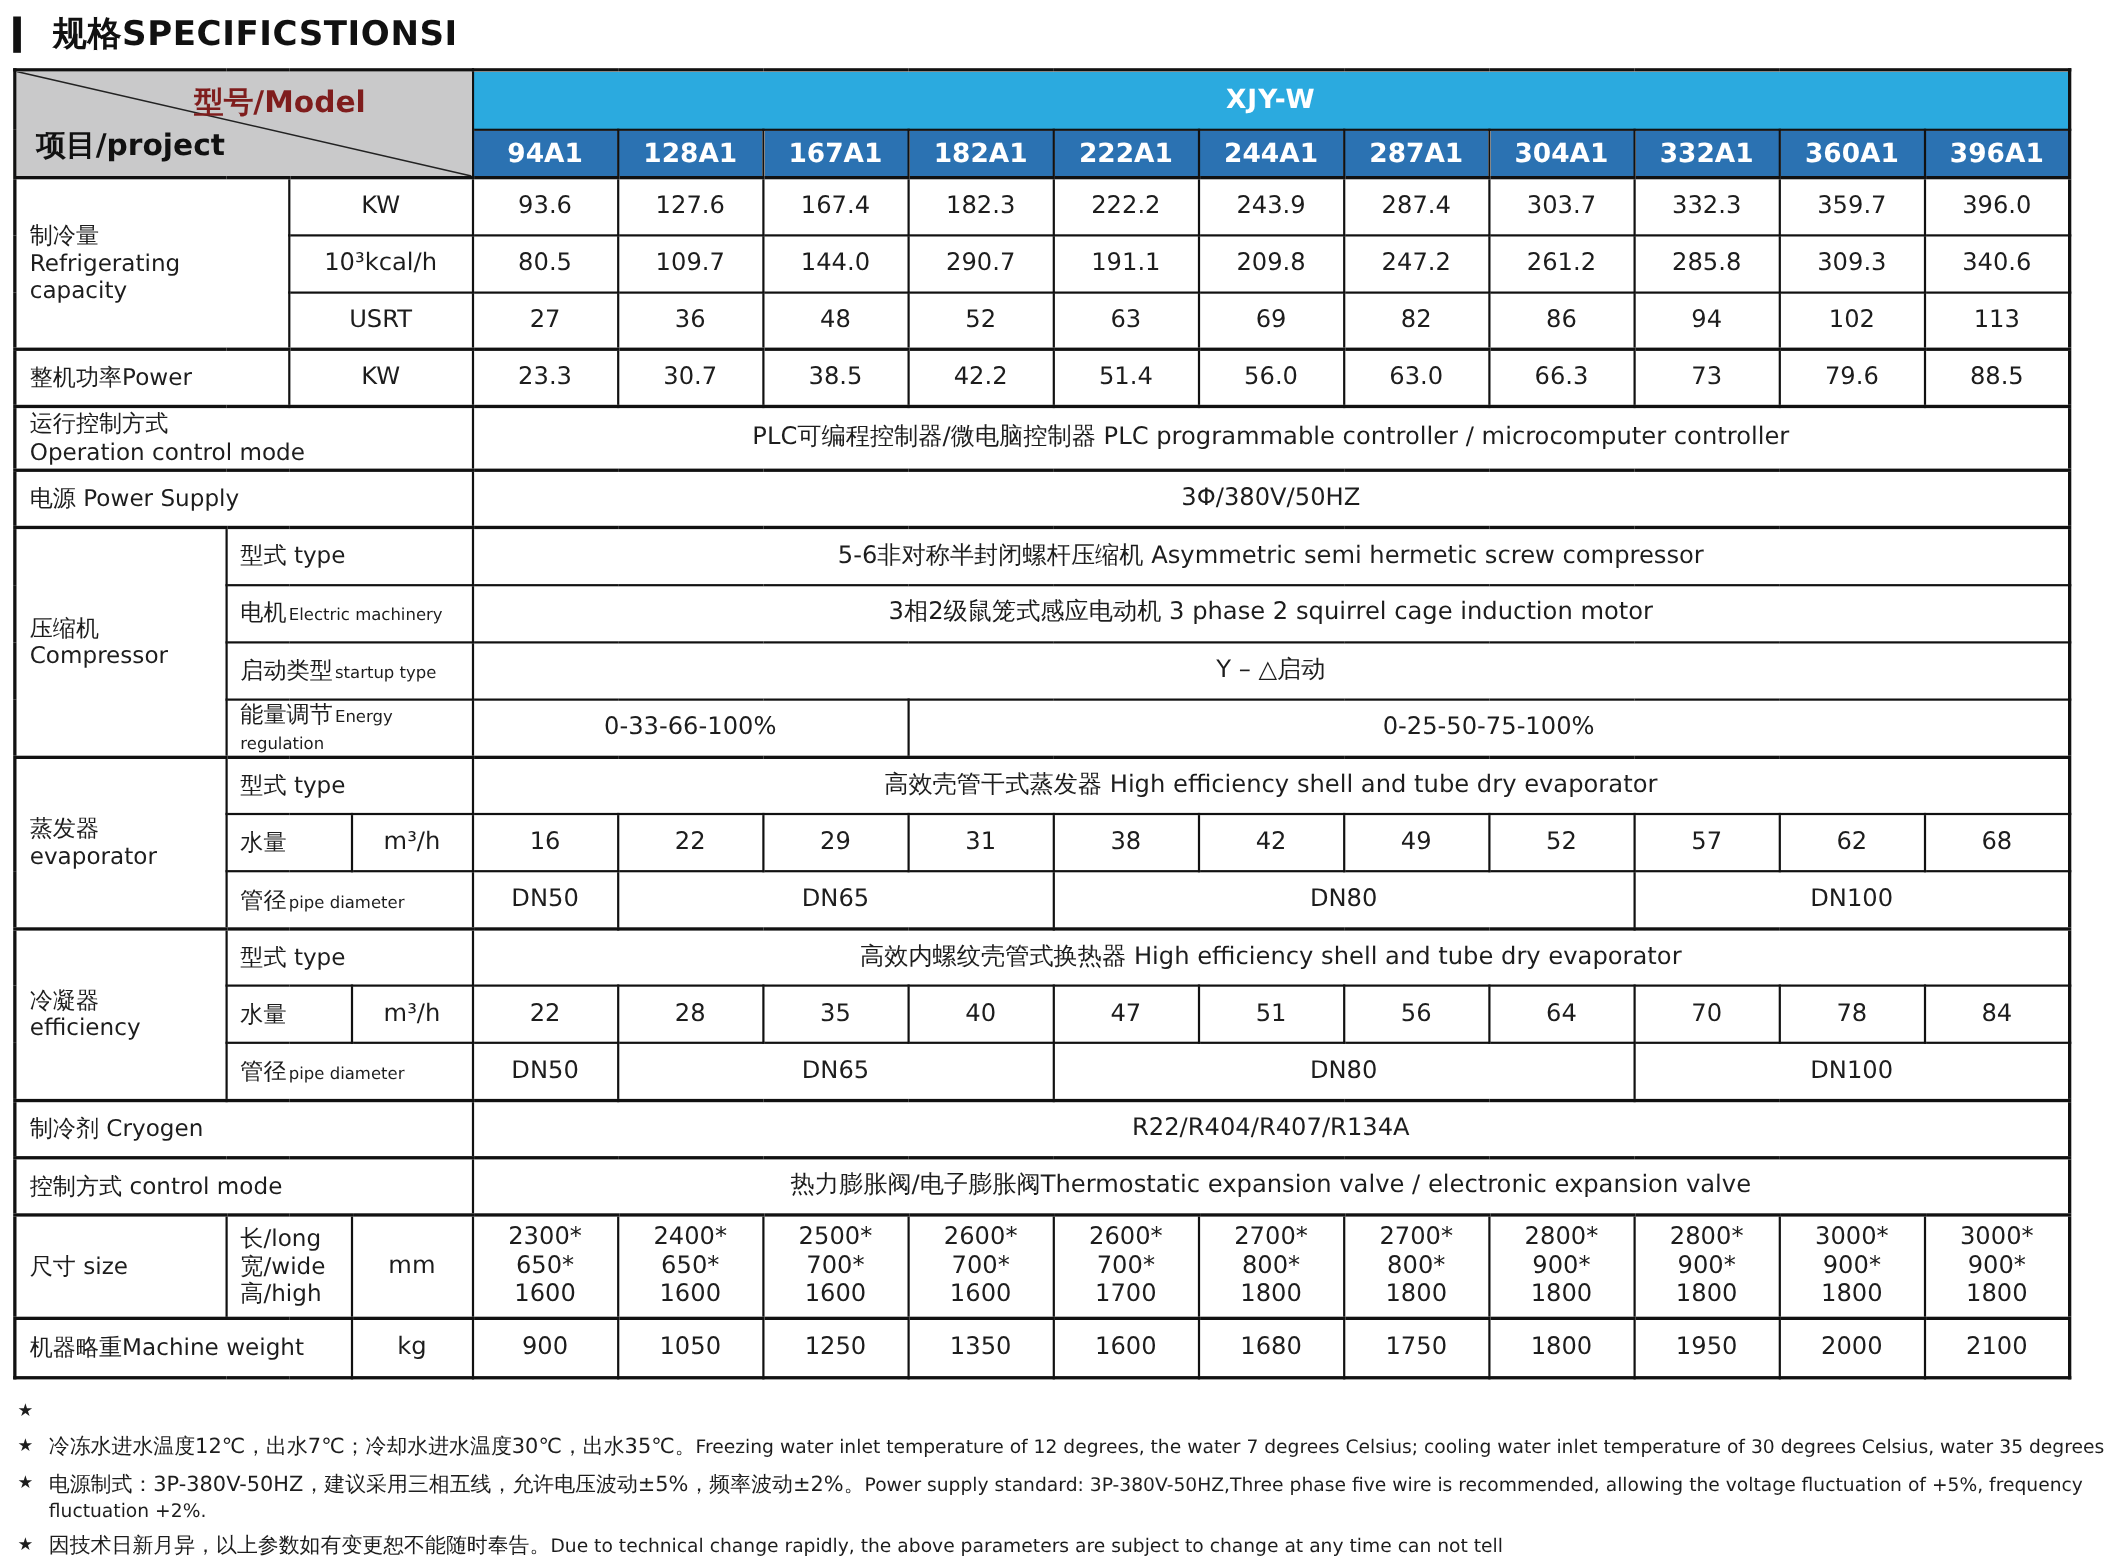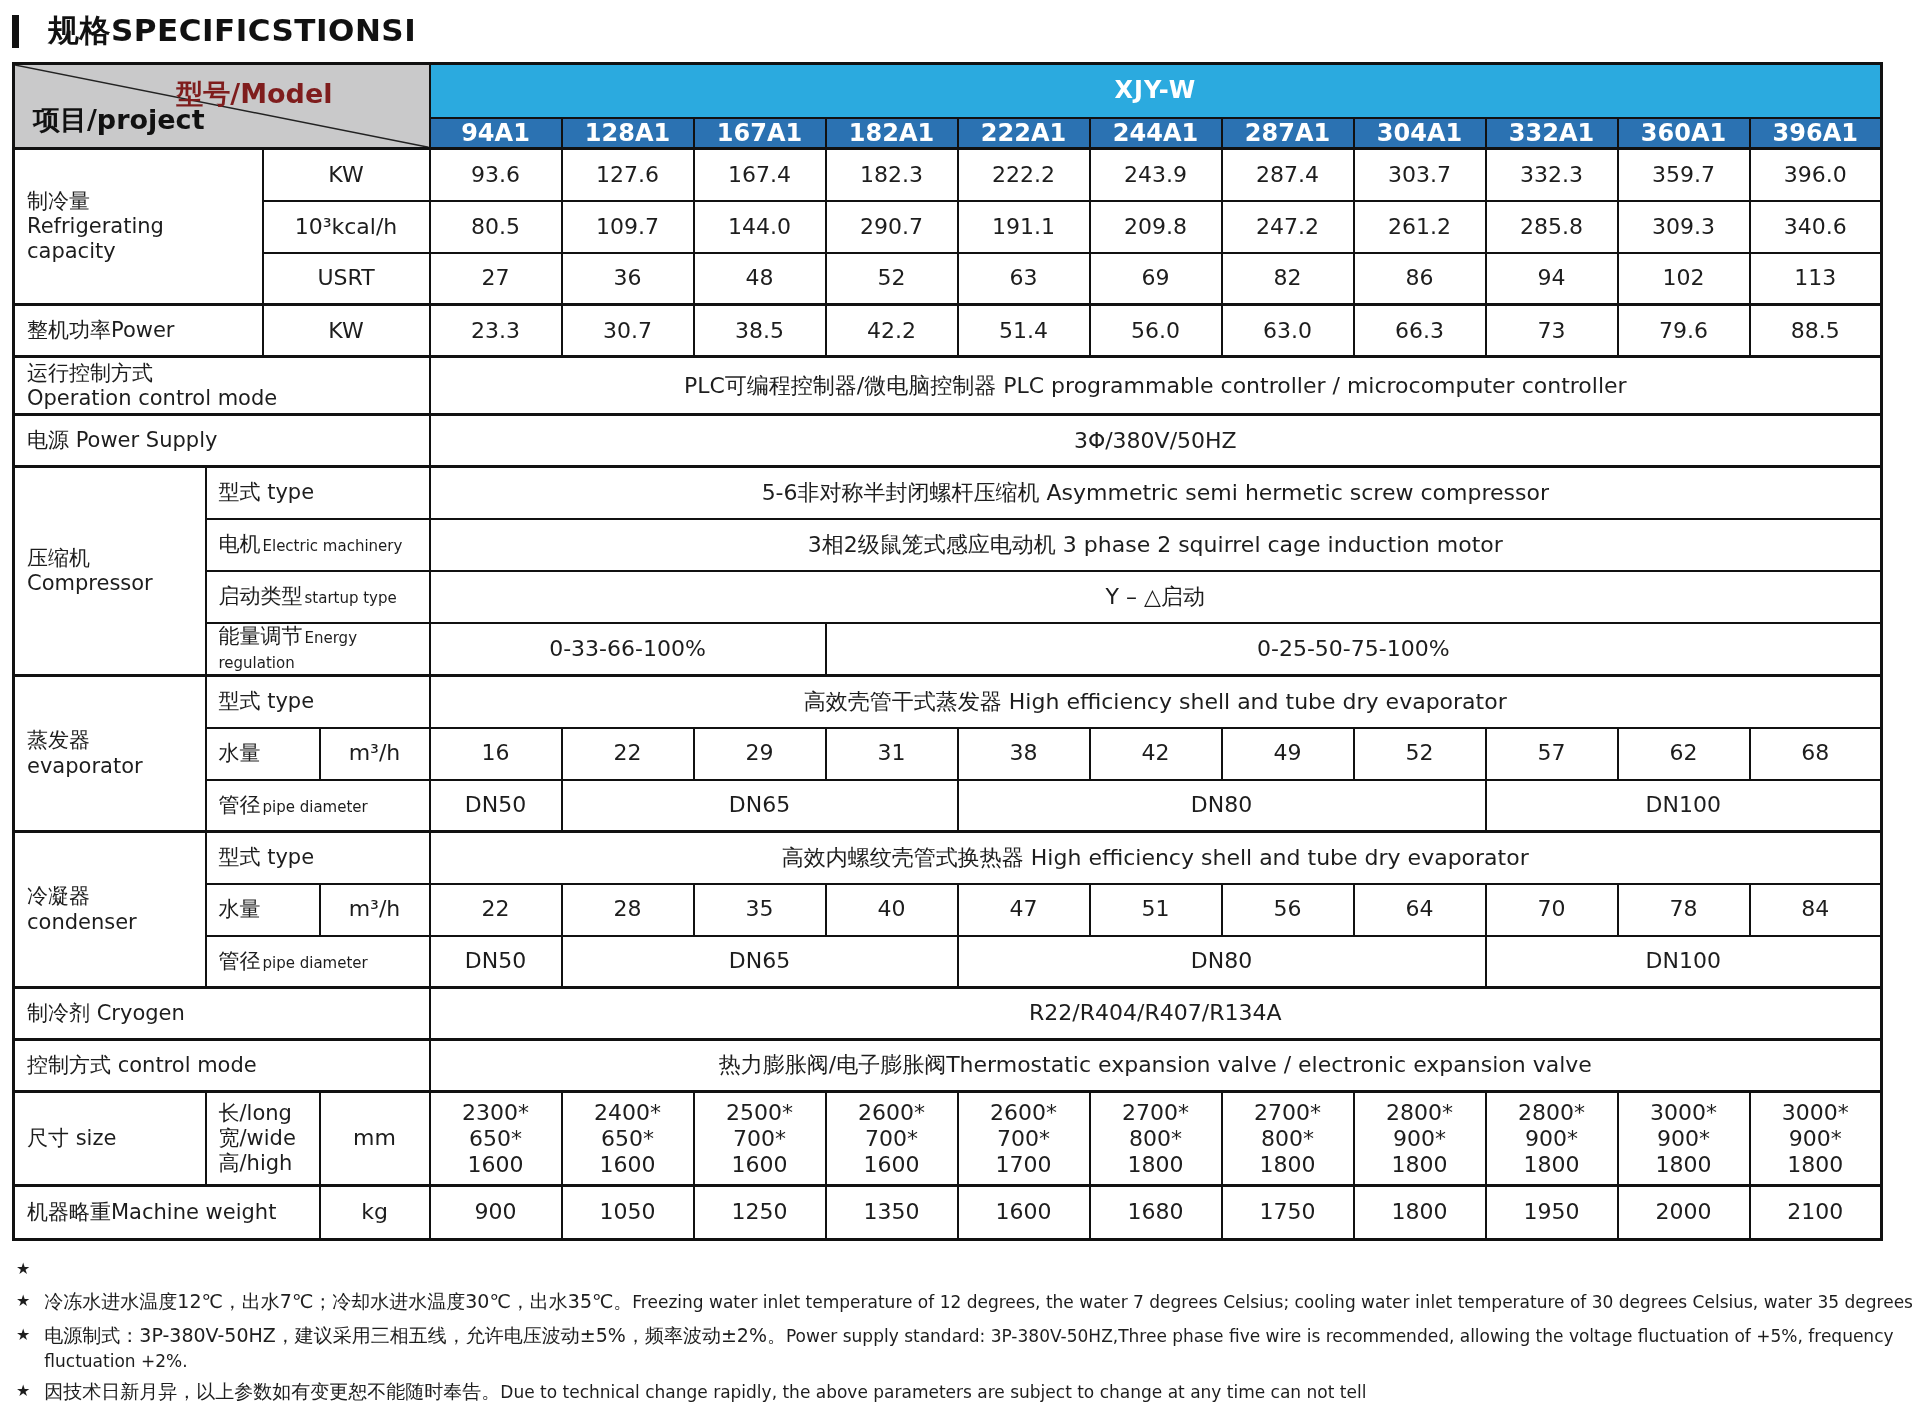--- a/index.html
+++ b/index.html
@@ -24,21 +24,21 @@
   .sm{font-size:15px;margin-left:2px;}
   .dims{white-space:pre-line;font-size:22px;line-height:1.18;}
 
   .xjyw{background:#2BAADF;color:#fff;font-weight:bold;font-size:24px;letter-spacing:1px;}
   .model{background:#2B72B2;color:#fff;font-weight:bold;font-size:24px;}
   .diag{background:#C9C9CA;position:relative;padding:0;}
   .diag svg{position:absolute;left:0;top:0;width:100%;height:100%;}
   .diag .m{position:absolute;top:13px;right:96px;font-weight:bold;font-size:27px;color:#7f1d1d;}
   .diag .p{position:absolute;bottom:11px;left:18px;font-weight:bold;font-size:27px;color:#111;}
 
-  .h54{height:54px;} .h46{height:31px;} .h52{height:52px;} .h58{height:58px;} .h94{height:94px;}
+  .h54{height:54px;} .h46{height:44px;} .h52{height:52px;} .h58{height:58px;} .h94{height:94px;}
 
   .notes{margin:16px 0 0 4px;}
   .note{display:flex;align-items:flex-start;gap:14px;margin-bottom:8px;font-size:19px;color:#1d1d1d;}
   .note .star{font-size:16px;line-height:1.5;}
   .note .en{font-size:17px;}
 </style>
 </head>
 <body>
 
 <div class="page">
@@ -208,21 +208,21 @@
     <tr class="h52">
       <td class="lab tl" colspan="3"><span>管径</span><span class="sm">pipe diameter</span></td>
       <td>DN50</td>
       <td colspan="3">DN65</td>
       <td colspan="4">DN80</td>
       <td colspan="3">DN100</td>
     </tr>
 
     <tr class="h52 sec">
       <td class="lab tl pre" rowspan="3">冷凝器
-condenser</td>
+efficiency</td>
       <td class="lab tl" colspan="3">型式 type</td>
       <td colspan="11">高效内螺纹壳管式换热器 High efficiency shell and tube dry evaporator</td>
     </tr>
     <tr class="h52">
       <td class="lab tl" colspan="2">水量</td>
       <td>m³/h</td>
       <td>22</td>
       <td>28</td>
       <td>35</td>
       <td>40</td>

